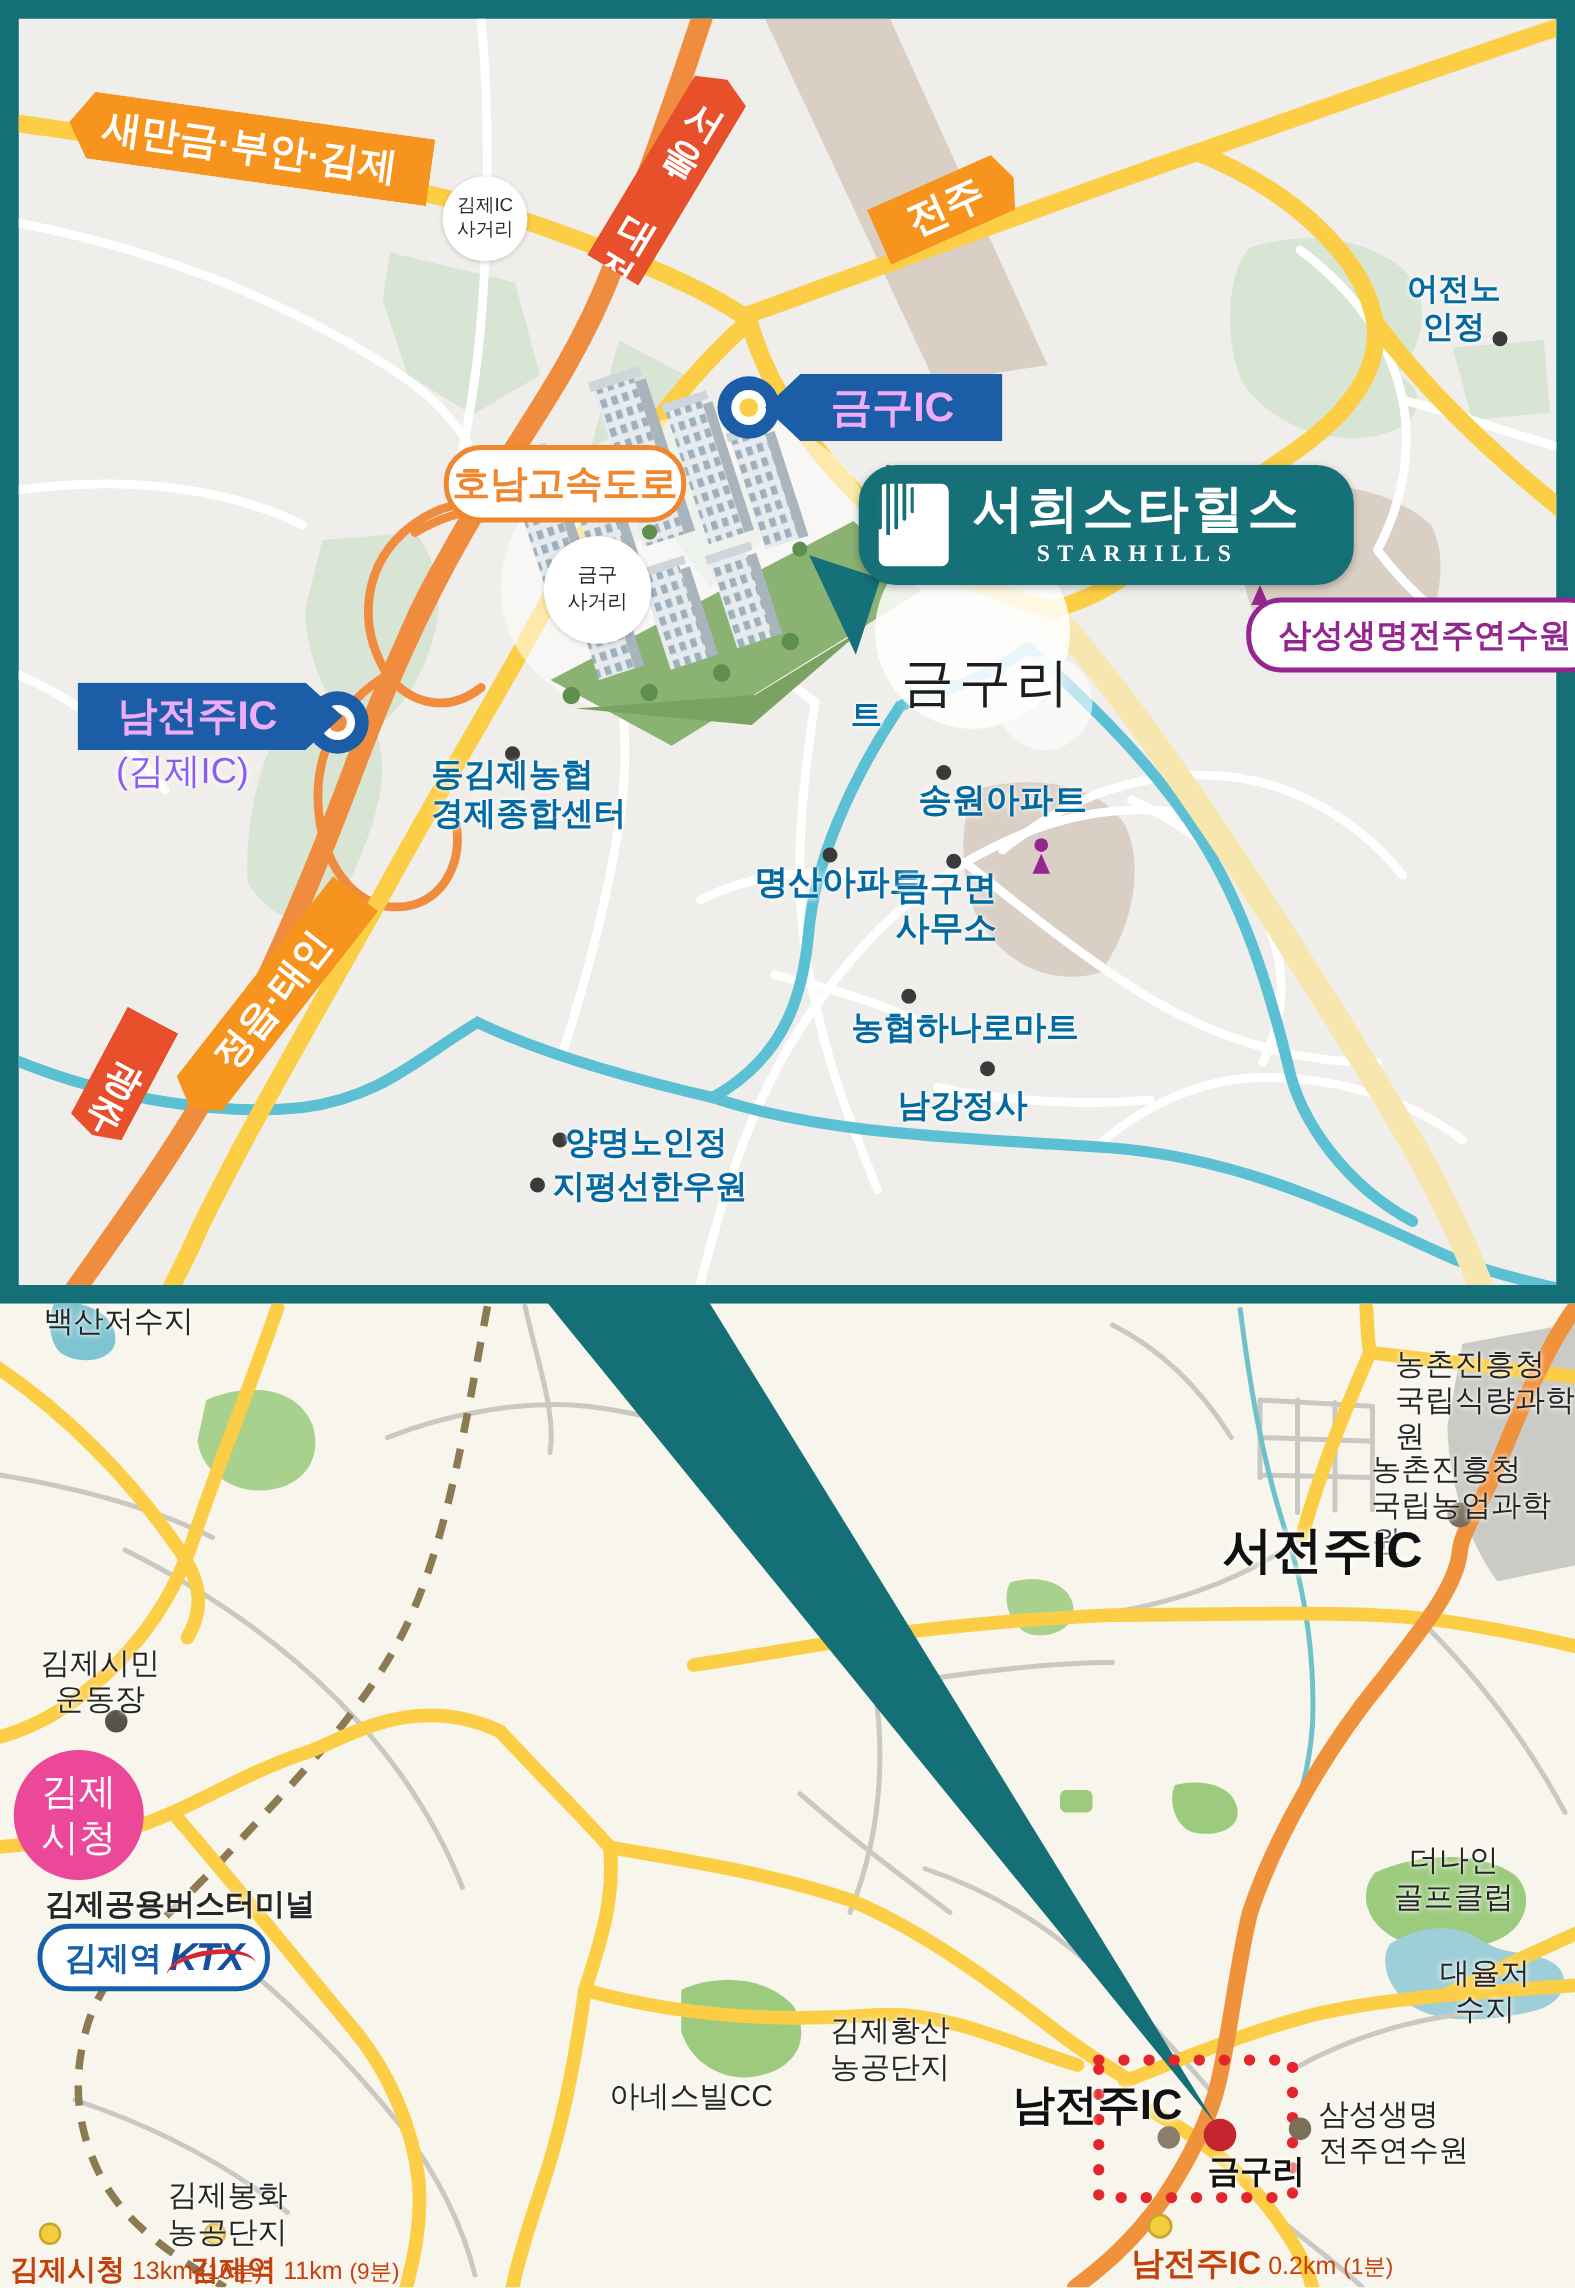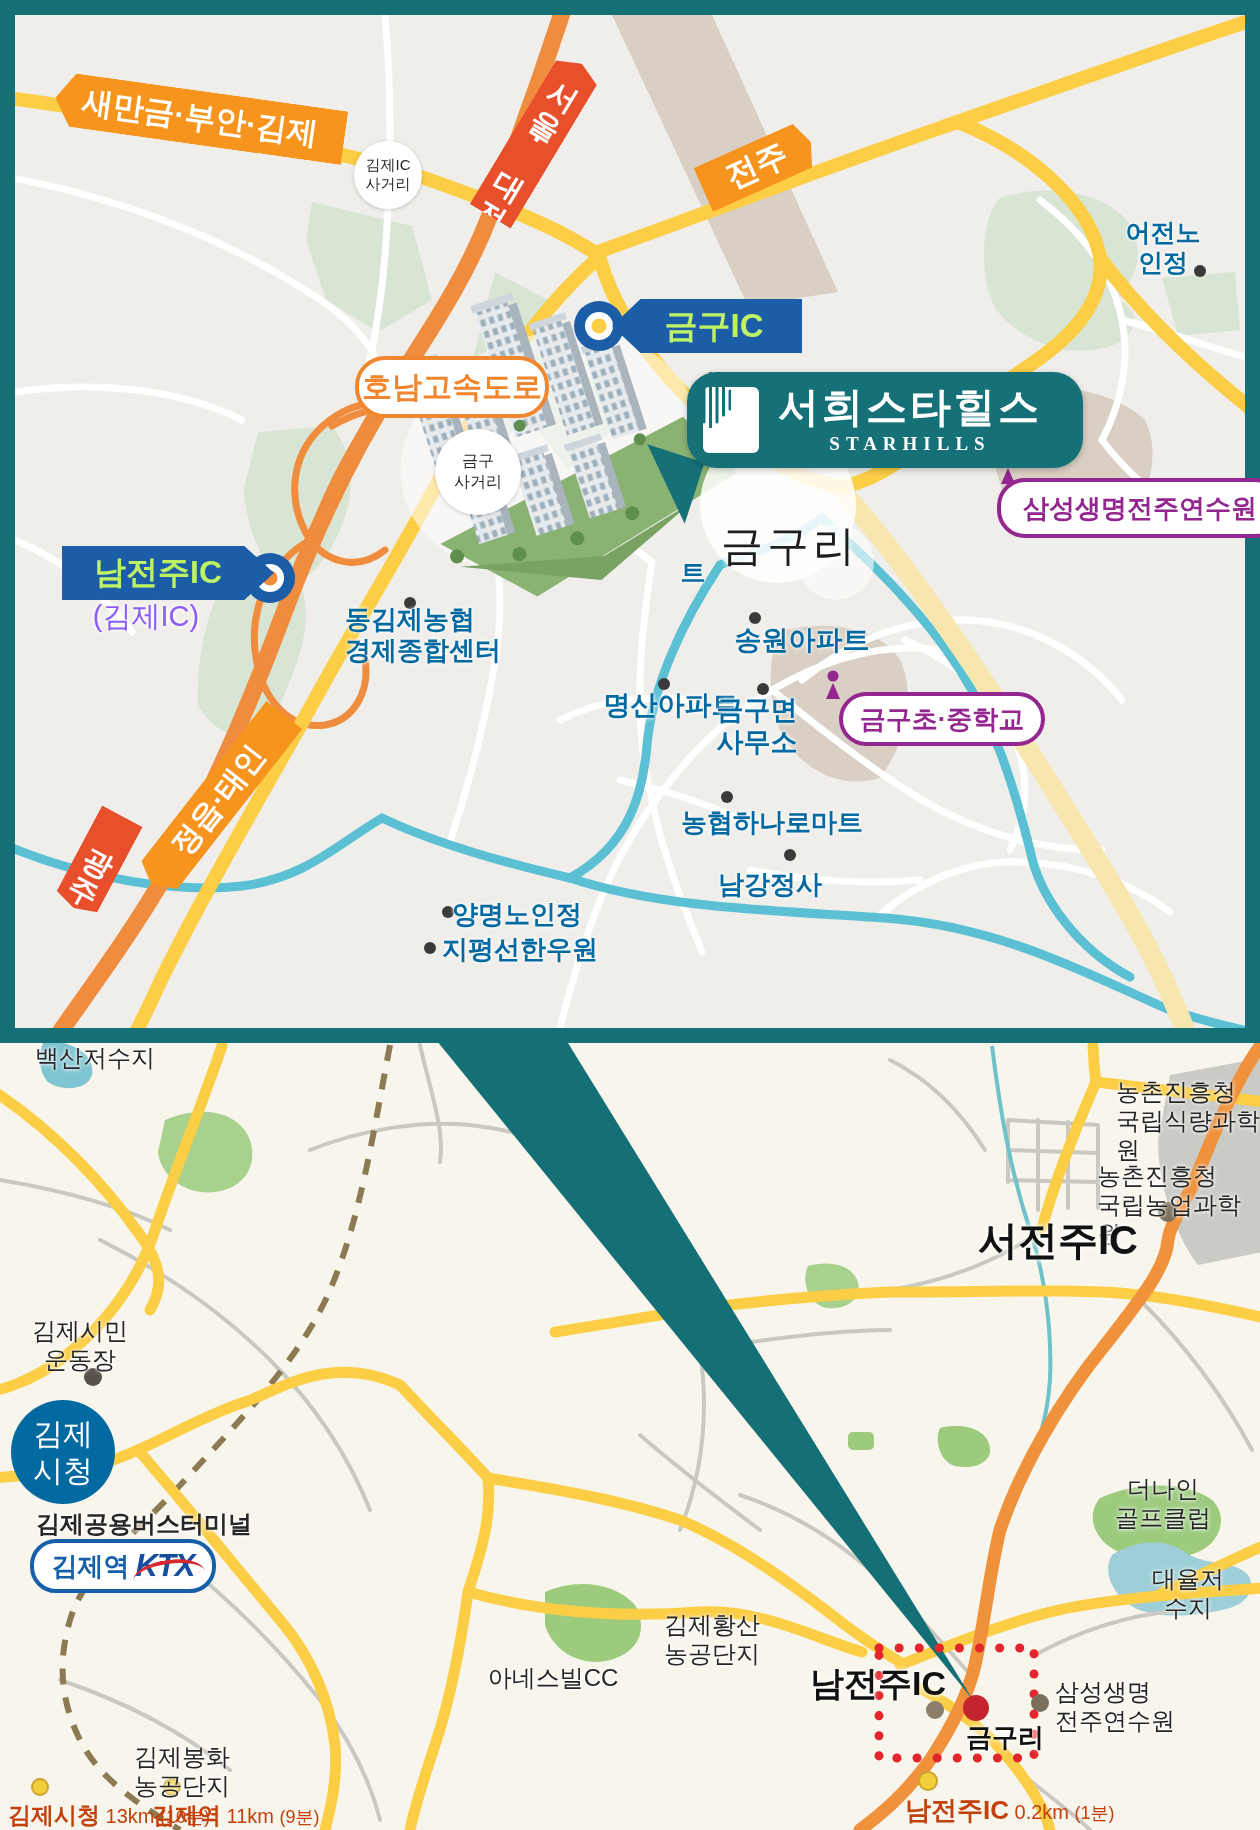--- a/index.html
+++ b/index.html
@@ -14,35 +14,35 @@
   .poi-s{color:#262626;font-size:24px;line-height:1.2;text-align:center;
        text-shadow:0 0 3px #fff,0 0 5px #fff;}
   .banner{color:#fff;font-weight:bold;font-size:31px;text-align:center;
           display:flex;align-items:center;justify-content:center;}
   .banner-orange{background:#F7941D;}
   .banner-red{background:#E84F2B;}
   .vert{writing-mode:vertical-rl;text-orientation:upright;letter-spacing:4px;}
   .circle-lbl{background:#fff;border-radius:50%;color:#2a2a2a;text-align:center;
           display:flex;align-items:center;justify-content:center;
           box-shadow:0 1px 4px rgba(0,0,0,.18);}
-  .ic-badge{background:#1C5DA8;color:#bef264;font-weight:bold;text-align:center;
+  .ic-badge{background:#1C5DA8;color:#f0abfc;font-weight:bold;text-align:center;
           display:flex;align-items:center;justify-content:center;}
   .pill{background:#fff;border:4px solid #F0862D;border-radius:30px;color:#F0862D;
         font-weight:bold;font-size:30px;display:flex;align-items:center;justify-content:center;margin-left:40px;}
   .pill-purple{border-color:#93278F;color:#93278F;font-size:26px;font-weight:bold;border-radius:28px;}
   .starhills{background:#157078;border-radius:30px;display:flex;align-items:center;
         justify-content:flex-start;padding:0 22px 0 16px;box-shadow:0 2px 6px rgba(0,0,0,.25);}
   .starhills .logo{width:56px;height:66px;background:#fff;border-radius:6px;flex:0 0 auto;
         display:flex;align-items:center;justify-content:center;}
   .starhills .names{flex:1;text-align:center;color:#fff;line-height:1;}
   .sh-ko{font-size:41px;font-weight:bold;letter-spacing:3px;}
   .sh-en{font-family:"Liberation Serif",serif;font-size:19px;letter-spacing:6px;margin-top:6px;font-weight:bold;}
   .big-area{color:#1d1d1d;font-size:42px;letter-spacing:4px;text-shadow:0 0 6px #fff,0 0 10px #fff;}
   .bold-ic{color:#111;font-weight:bold;text-shadow:0 0 4px #fff,0 0 6px #fff;}
-  .cityhall{background:#0369a1;border-radius:50%;color:#fff;font-size:30px;line-height:1.25;
+  .cityhall{background:#ec4899;border-radius:50%;color:#fff;font-size:30px;line-height:1.25;
         text-align:center;display:flex;align-items:center;justify-content:center;}
   .ktx-badge{background:#fff;border:4px solid #1660A9;border-radius:26px;
         display:flex;align-items:center;justify-content:center;gap:6px;}
   .ktx-st{color:#1660A9;font-weight:bold;font-size:26px;}
   .ktx-logo{position:relative;color:#164FA0;font-weight:bold;font-style:italic;font-size:31px;letter-spacing:-1px;}
   .ktx-logo i{position:absolute;left:-4px;top:12px;width:72px;height:12px;border-top:4px solid #D7282F;
         border-radius:50%/100% 100% 0 0;transform:rotate(-8deg);}
   .dist{color:#c2410c;font-size:20px;white-space:nowrap;}
   .dist b{font-size:23px;}
   .dist small{font-size:18px;font-weight:normal;}
@@ -330,23 +330,20 @@
   </div>
 </div>
 <div class="abs" style="left:636px;top:452px;width:0;height:0;border-left:60px solid transparent;border-top:64px solid #157078;transform:rotate(18deg);z-index:1;"></div>
 
 <div class="abs ctr big-area" style="left:790px;top:546px;"><span>금구리</span></div>
 <div class="abs ctr poi" style="left:693px;top:573px;z-index:1;"><span>트</span></div>
 
 <div class="abs ctr pill pill-purple" style="left:1100px;top:508px;width:278px;height:52px;">
       <span>삼성생명전주연수원</span>
     </div>
-<div class="abs ctr pill pill-purple" style="left:902px;top:719px;width:198px;height:46px;">
-      <span>금구초·중학교</span>
-    </div>
 
 <div class="abs ctr poi" style="left:1163px;top:247px;"><span class="pre">어전노인정</span></div>
 <div class="abs poi pre" style="left:345px;top:604px;text-align:left;font-size:26px;"><span class="pre">동김제농협
 경제종합센터</span></div>
 <div class="abs ctr poi" style="left:802px;top:641px;font-size:27px;"><span>송원아파트</span></div>
 <div class="abs ctr poi" style="left:642px;top:706px;font-size:27px;margin-left:29px;"><span>명산아파트</span></div>
 <div class="abs ctr poi pre" style="left:757px;top:727px;font-size:27px;"><span class="pre">금구면
 사무소</span></div>
 <div class="abs ctr poi" style="left:772px;top:822px;font-size:26px;"><span>농협하나로마트</span></div>
 <div class="abs ctr poi" style="left:770px;top:884px;font-size:26px;"><span>남강정사</span></div>

